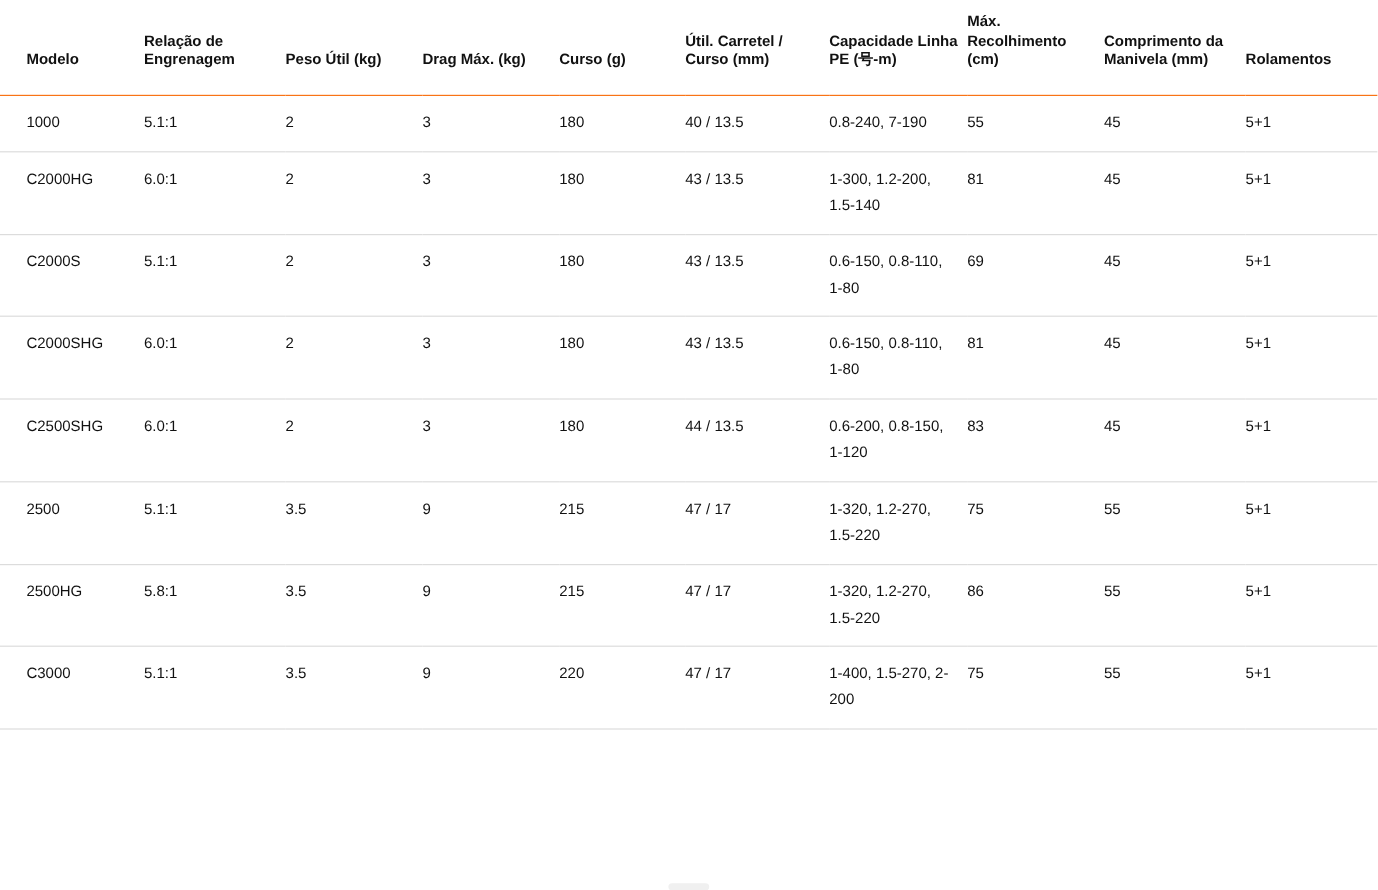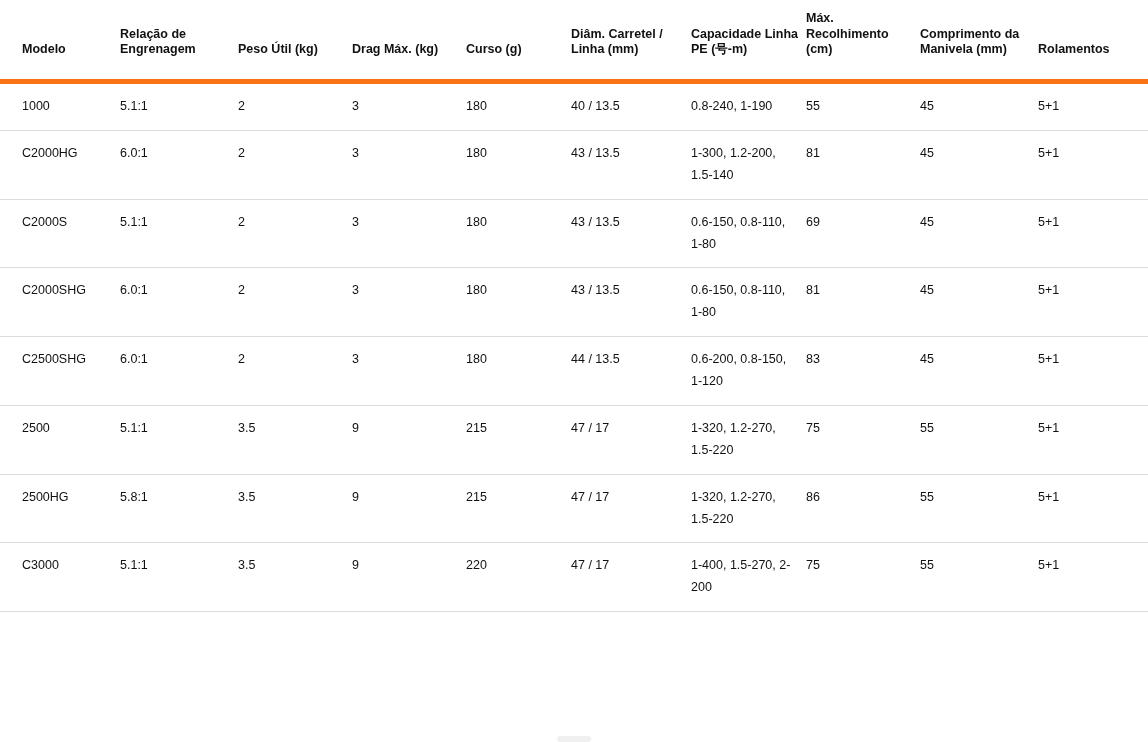--- a/index.html
+++ b/index.html
@@ -21,21 +21,21 @@
     table-layout: fixed;
   }
   .spec-table th {
     text-align: left;
     vertical-align: bottom;
     font-size: 12.5px;
     font-weight: bold;
     line-height: 1.25;
     color: #111111;
     padding: 0 8px 21px 0;
-    border-bottom: 5px solid #f97316;
+    border-bottom: 1px solid #f97316;
   }
   .spec-table td {
     text-align: left;
     vertical-align: top;
     font-size: 12.5px;
     font-weight: normal;
     line-height: 1.75;
     color: #111111;
     padding: 12px 8px 12px 0;
     border-bottom: 1px solid #dcdcdc;
@@ -93,36 +93,36 @@
         <col class="c8">
         <col class="c9">
     </colgroup>
     <thead>
       <tr class="header-row">
         <th>Modelo</th>
         <th>Relação de Engrenagem</th>
         <th>Peso Útil (kg)</th>
         <th>Drag Máx. (kg)</th>
         <th>Curso (g)</th>
-        <th>Diâm. Carretel / Linha (mm)</th>
+        <th>Útil. Carretel / Curso (mm)</th>
         <th>Capacidade Linha PE (号-m)</th>
         <th>Máx. Recolhimento (cm)</th>
         <th>Comprimento da Manivela (mm)</th>
         <th>Rolamentos</th>
       </tr>
     </thead>
     <tbody>
       <tr>
         <td>1000</td>
         <td>5.1:1</td>
         <td>2</td>
         <td>3</td>
         <td>180</td>
         <td>40 / 13.5</td>
-        <td>0.8-240, 1-190</td>
+        <td>0.8-240, 7-190</td>
         <td>55</td>
         <td>45</td>
         <td>5+1</td>
       </tr>
       <tr>
         <td>C2000HG</td>
         <td>6.0:1</td>
         <td>2</td>
         <td>3</td>
         <td>180</td>

